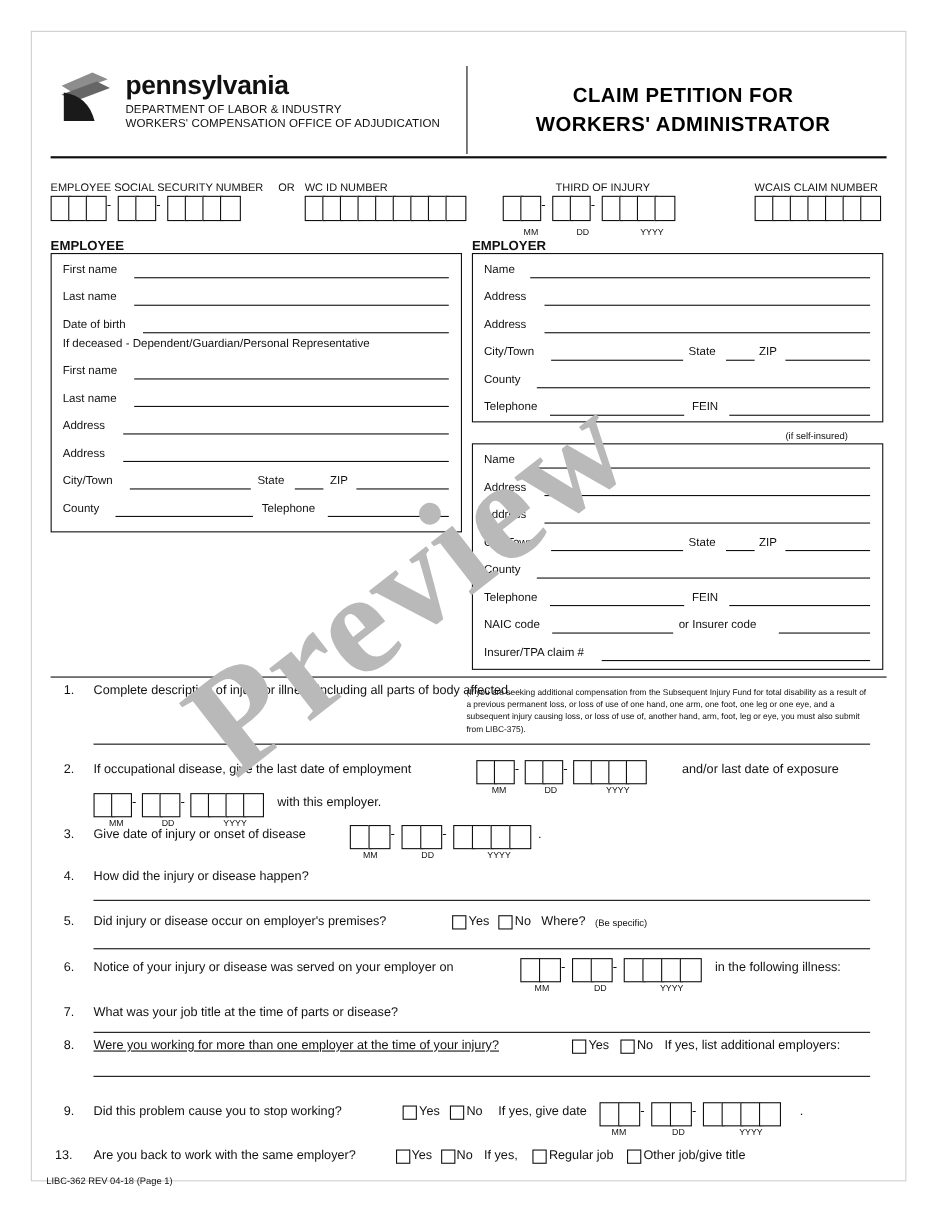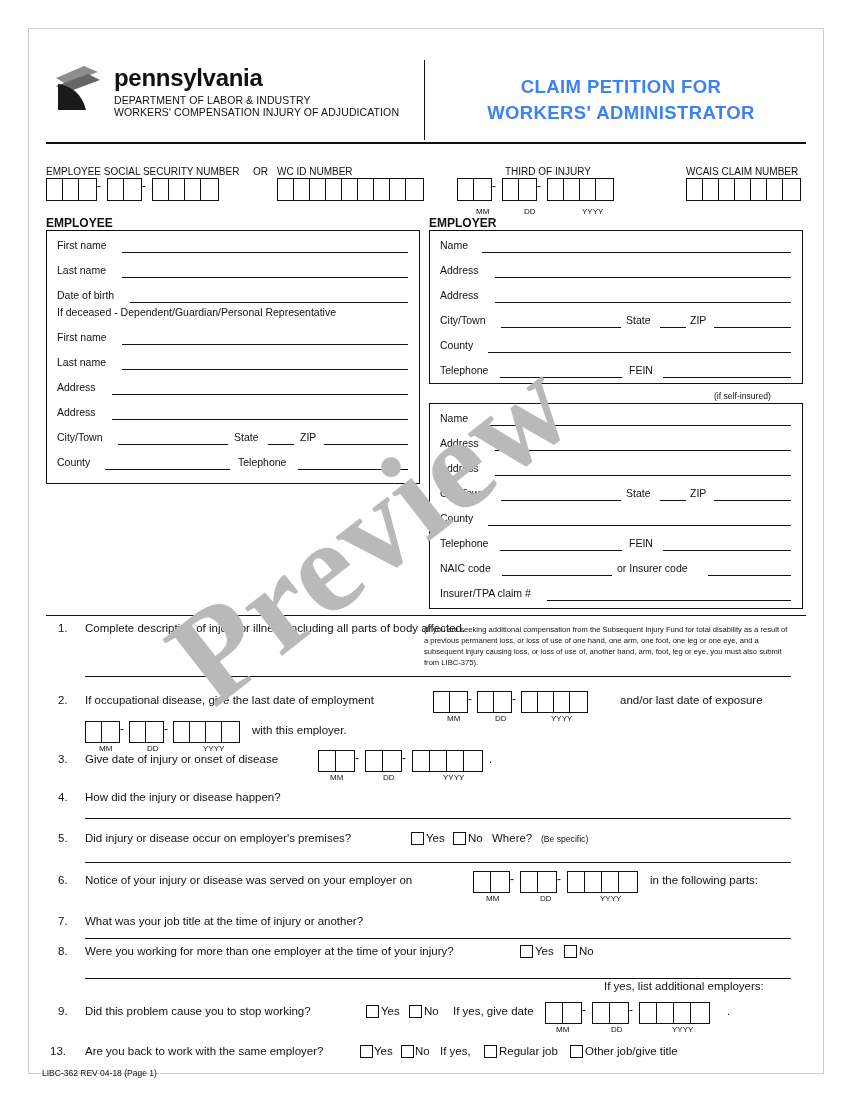--- a/index.html
+++ b/index.html
@@ -10,21 +10,21 @@
   }
   .sheet{position:absolute;left:28px;top:28px;width:794px;height:1044px;border:1px solid #cfcfcf;background:#fff;}
   
   .hdr{position:absolute;left:46px;top:60px;width:760px;height:82px;}
   .hdr-left{position:absolute;left:0;top:0;width:370px;height:82px;}
   .logo-mark{position:absolute;left:8px;top:4px;width:52px;height:48px;}
   .pa-word{position:absolute;left:68px;top:4px;font-size:24px;font-weight:bold;color:#111;letter-spacing:-.3px;}
   .pa-sub1{position:absolute;left:68px;top:34px;font-size:10.5px;color:#111;letter-spacing:.1px;}
   .pa-sub2{position:absolute;left:68px;top:46px;font-size:10.5px;color:#111;letter-spacing:.1px;}
   .hdr-div{position:absolute;left:378px;top:0;width:1px;height:80px;background:#111;}
-  .hdr-title{position:absolute;left:390px;top:14px;width:370px;text-align:center;font-size:18.5px;font-weight:bold;color:#3b82f6;letter-spacing:.4px;line-height:26px;}
+  .hdr-title{position:absolute;left:390px;top:14px;width:370px;text-align:center;font-size:18.5px;font-weight:bold;color:#000000;letter-spacing:.4px;line-height:26px;}
   .hdr-rule{position:absolute;left:46px;top:142px;width:760px;height:2px;background:#111;}
 
   
   .lbl{position:absolute;font-size:10.5px;color:#111;white-space:nowrap;}
   .lbl-sm{position:absolute;font-size:8px;color:#111;white-space:nowrap;}
   .lbl-bold{position:absolute;font-size:12px;font-weight:bold;color:#111;white-space:nowrap;}
   .lbl-q{position:absolute;font-size:11.5px;color:#111;white-space:nowrap;}
   .lbl-tiny{position:absolute;font-size:7.6px;color:#111;line-height:11px;}
   .line{position:absolute;height:1px;background:#111;}
   .box{position:absolute;border:1px solid #111;background:#fff;}
@@ -51,21 +51,21 @@
 
   <div class="hdr">
     <div class="hdr-left">
       <svg class="logo-mark" viewBox="0 0 52 48">
         <path d="M2,14 L30,2 L44,8 L12,20 Z" fill="#8d8d8d"></path>
         <path d="M2,22 L34,10 L46,16 L14,28 Z" fill="#666"></path>
         <path d="M4,46 L4,20 C18,22 28,30 32,46 Z" fill="#1a1a1a"></path>
       </svg>
       <div class="pa-word">pennsylvania</div>
       <div class="pa-sub1">DEPARTMENT OF LABOR &amp; INDUSTRY</div>
-      <div class="pa-sub2">WORKERS' COMPENSATION INJURY OF ADJUDICATION</div>
+      <div class="pa-sub2">WORKERS' COMPENSATION OFFICE OF ADJUDICATION</div>
     </div>
     <div class="hdr-div"></div>
     <div class="hdr-title">
       <span>CLAIM PETITION FOR</span><br>
       <span>WORKERS' ADMINISTRATOR</span>
     </div>
   </div>
   <div class="hdr-rule"></div>
 
   <div class="lbl" style="left:46px;top:166px;font-size:10px;">EMPLOYEE SOCIAL SECURITY NUMBER</div>
@@ -314,33 +314,33 @@
       <div class="cell" style="left: 537px; top: 871px; width: 18px; height: 20px;"></div>
       <div class="dash" style="left: 557px; top: 872px;">-</div>
       <div class="cell" style="left: 567px; top: 871px; width: 18px; height: 20px;"></div>
       <div class="cell" style="left: 584px; top: 871px; width: 18px; height: 20px;"></div>
       <div class="cell" style="left: 601px; top: 871px; width: 18px; height: 20px;"></div>
       <div class="cell" style="left: 618px; top: 871px; width: 18px; height: 20px;"></div>
     </div>
   <div class="lbl-sm" style="left:486px;top:894px;">MM</div>
   <div class="lbl-sm" style="left:540px;top:894px;">DD</div>
   <div class="lbl-sm" style="left:600px;top:894px;">YYYY</div>
-  <div class="lbl-q" style="left:650px;top:874px;">in the following parts:</div>
+  <div class="lbl-q" style="left:650px;top:874px;">in the following illness:</div>
 
   <div class="lbl-q" style="left:58px;top:915px;">7.</div>
-  <div class="lbl-q" style="left:85px;top:915px;">What was your job title at the time of injury or another?</div>
+  <div class="lbl-q" style="left:85px;top:915px;">What was your job title at the time of parts or disease?</div>
   <div class="line" style="left:85px;top:938px;width:706px;"></div>
 
   <div class="lbl-q" style="left:58px;top:945px;">8.</div>
-  <div class="lbl-q" style="left:85px;top:945px;">Were you working for more than one employer at the time of your injury?</div>
+  <div class="lbl-q" style="left:85px;top:945px;text-decoration:underline;">Were you working for more than one employer at the time of your injury?</div>
   <div class="chk" style="left:520px;top:945px;"></div>
   <div class="lbl-q" style="left:535px;top:945px;">Yes</div>
   <div class="chk" style="left:564px;top:945px;"></div>
   <div class="lbl-q" style="left:579px;top:945px;">No</div>
-  <div class="lbl-q" style="left:604px;top:980px;">If yes, list additional employers:</div>
+  <div class="lbl-q" style="left:604px;top:945px;">If yes, list additional employers:</div>
   <div class="line" style="left:85px;top:978px;width:706px;"></div>
 
   <div class="lbl-q" style="left:58px;top:1005px;">9.</div>
   <div class="lbl-q" style="left:85px;top:1005px;text-align:center;">Did this problem cause you to stop working?</div>
   <div class="chk" style="left:366px;top:1005px;"></div>
   <div class="lbl-q" style="left:381px;top:1005px;">Yes</div>
   <div class="chk" style="left:409px;top:1005px;"></div>
   <div class="lbl-q" style="left:424px;top:1005px;">No</div>
   <div class="lbl-q" style="left:453px;top:1005px;">If yes, give date</div>
   <div id="q9-date">

